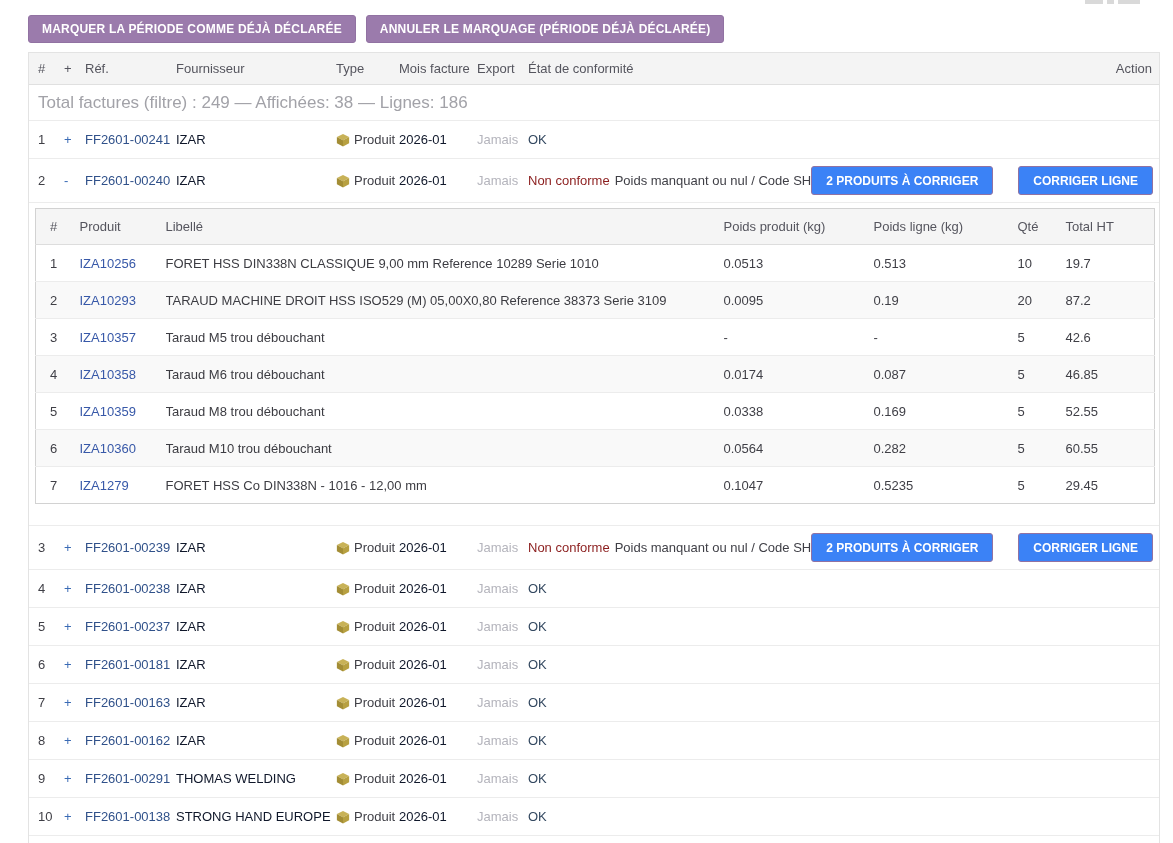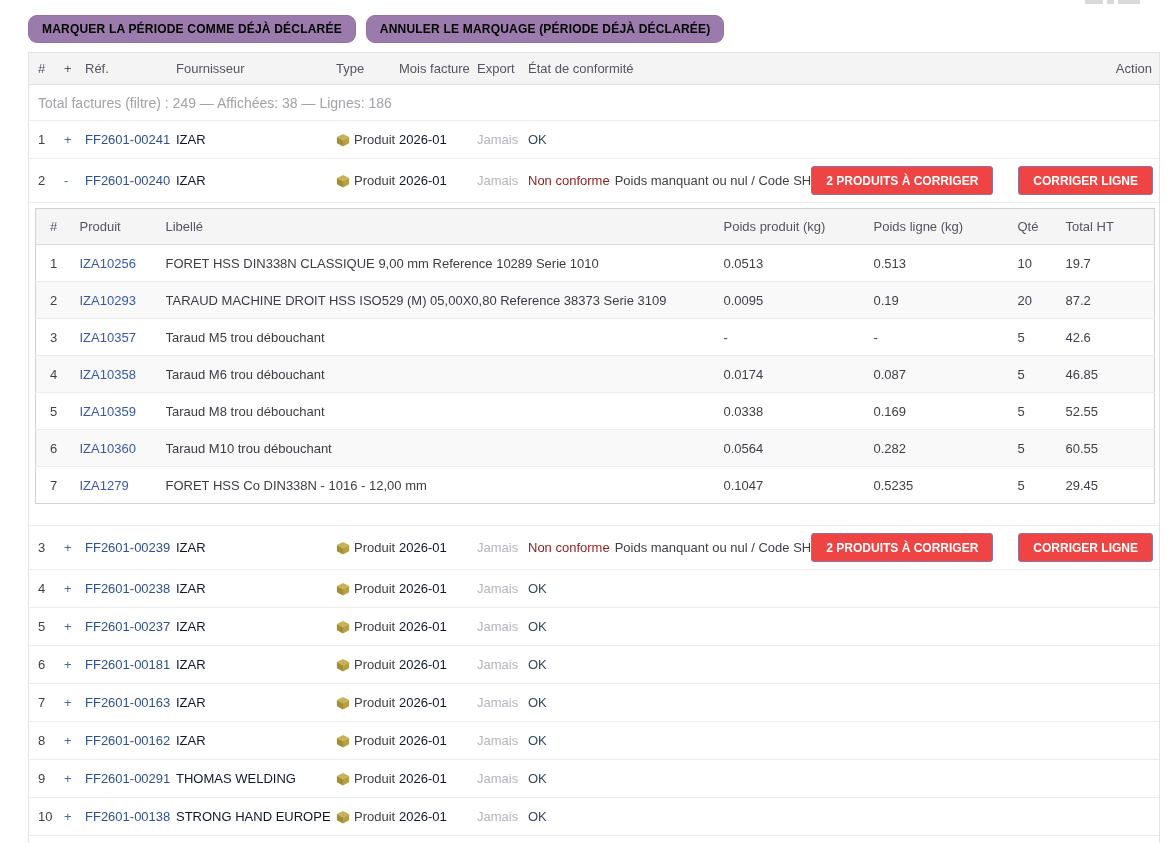--- a/index.html
+++ b/index.html
@@ -7,52 +7,52 @@
   body { font-family: "Liberation Sans", "DejaVu Sans", sans-serif; font-size: 13px; color: #3f3f46; position: relative; }
 
   .page { padding: 15px 13px 0 28px; position: relative; }
 
   .clipped-fragment { position: absolute; top: 0; left: 1085px; width: 55px; height: 4px;
     background: linear-gradient(to right, #d9d9d9 0 32%, transparent 32% 40%, #d9d9d9 40% 52%, transparent 52% 60%, #d9d9d9 60% 100%);
   }
 
   
   .toolbar { display: flex; gap: 10px; margin-bottom: 9px; }
-  .tb-btn { background: #9b7bac; color: #000000; border: 1px solid #9172a2; border-radius: 9px;
+  .tb-btn { background: #9b7bac; color: #ffffff; border: 1px solid #9172a2; border-radius: 3px;
     height: 28px; padding: 4px 13px; font-family: inherit; font-size: 12px; font-weight: bold;
     letter-spacing: .2px; cursor: pointer; }
 
   
   .invoice-table { border: 1px solid #e3e3e3; background: #fff; }
   .grid { display: grid; grid-template-columns: 26px 21px 91px 160px 63px 78px 51px minmax(0,1fr) auto;
     align-items: center; padding: 0 6px 0 9px; }
   .thead { background: #f4f4f4; border-bottom: 1px solid #e0e0e0; height: 32px; color: #55555e; }
   .thead .c8 { text-align: right; padding-right: 1px; }
 
   .summary-row { height: 35px; display: flex; align-items: center; padding-left: 9px;
-    color: #a2a2a8; font-size: 14px; }
+    color: #a2a2a8; font-size: 17px; }
 
   .row { height: 38px; border-top: 1px solid #ececec; background: #fff; }
   .row.row-tall { height: 44px; }
   .c-num { color: #3f3f46; }
   .c-toggle { color: #3a6bb5; text-decoration: none; cursor: pointer; }
   .c-ref { color: #30518a; text-decoration: none; cursor: pointer; }
   .c-supplier { color: #0f172a; text-decoration: none; cursor: pointer; font-weight: normal;
     white-space: nowrap; overflow: hidden; }
   .c-type { display: flex; align-items: center; gap: 4px; }
   .cube-icon { width: 14px; height: 14px; flex: 0 0 auto; }
   .c-month { color: #0f172a; }
   .c-export { color: #b4b4bc; }
   .c-status { display: flex; align-items: baseline; gap: 5px; min-width: 0; white-space: nowrap; overflow: hidden; }
   .status-label { font-weight: normal; }
   .status-ok .status-label { color: #334860; }
   .status-error .status-label { color: #8b1d1d; }
   .status-detail { color: #3f3f46; }
   .c-action { display: flex; justify-content: flex-end; gap: 25px; }
-  .row-btn { background: #ef4444; color: #fff; border: 1px solid #9172a2; border-radius: 3px;
+  .row-btn { background: #3b82f6; color: #fff; border: 1px solid #9172a2; border-radius: 3px;
     height: 29px; padding: 0 14px; font-family: inherit; font-size: 12px; font-weight: bold;
     cursor: pointer; white-space: nowrap; }
 
   
   .expanded-zone { padding: 5px 4px 21px 6px; border-top: 1px solid #ececec; }
   table.subtable { width: 100%; border-collapse: collapse; border: 1px solid #d2d2d2; table-layout: fixed; }
   table.subtable col.sc0 { width: 44px; }
   table.subtable col.sc1 { width: 86px; }
   table.subtable col.sc3 { width: 150px; }
   table.subtable col.sc4 { width: 144px; }

